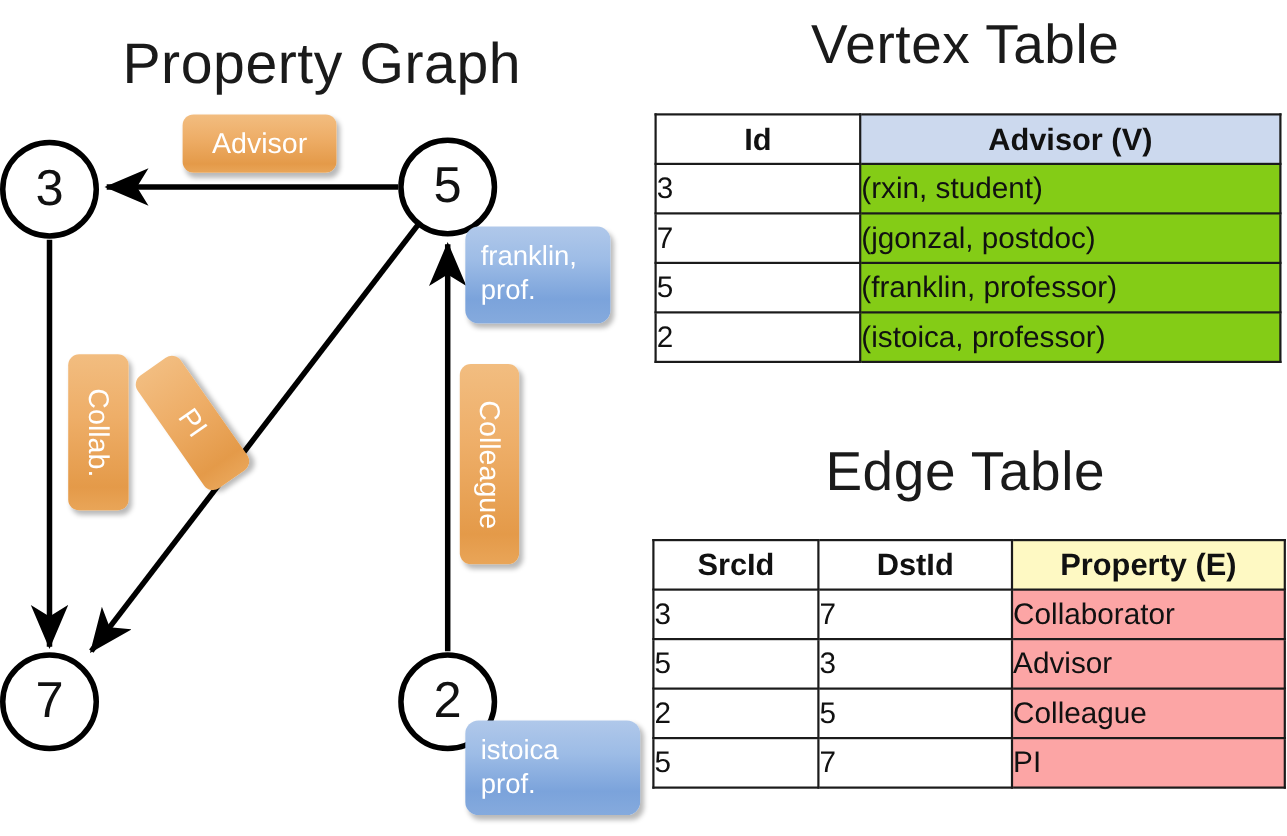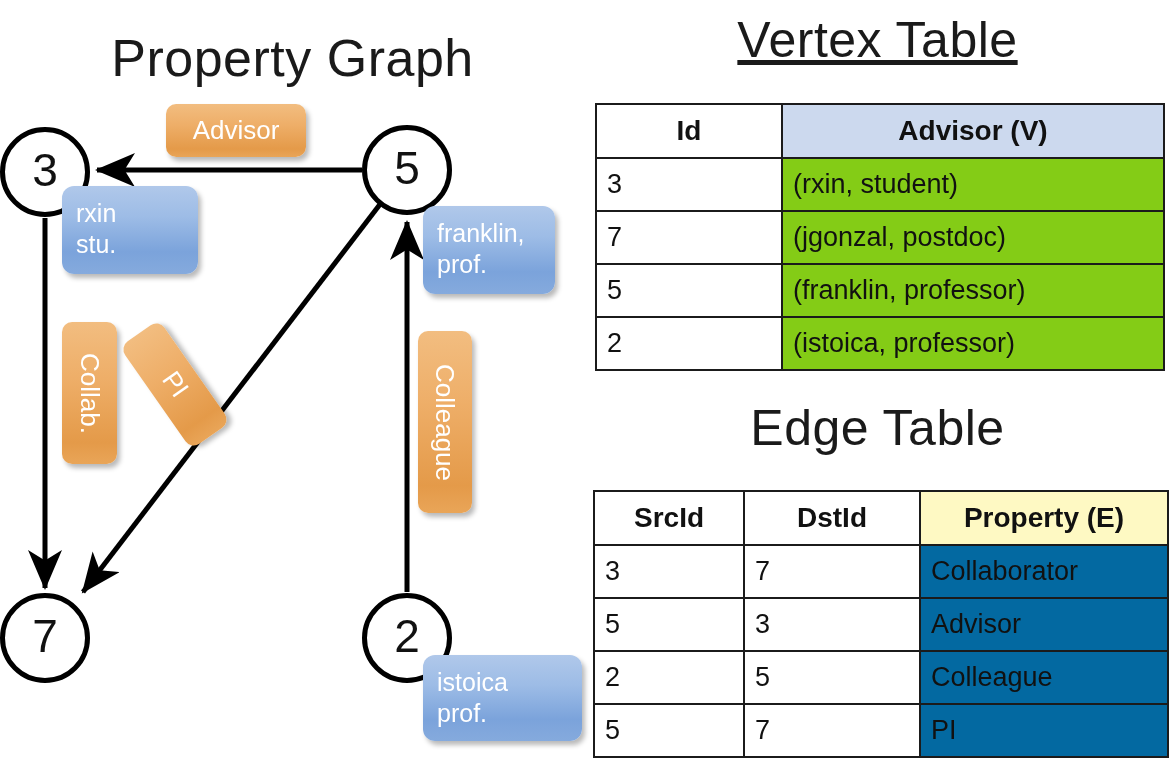--- a/index.html
+++ b/index.html
@@ -29,21 +29,20 @@
   }
   #title-property-graph {
     left: 0; top: 28px; width: 585px;
     font-size: 52px;
     line-height: 60px;
   }
   #title-vertex-table {
     left: 585px; top: 10px; width: 585px;
     font-size: 50px;
     line-height: 60px;
-    text-decoration: underline;
   }
   #title-edge-table {
     left: 585px; top: 398px; width: 585px;
     font-size: 50px;
     line-height: 60px;
   }
 
   
   #graph-panel {
     position: absolute;
@@ -123,40 +122,40 @@
     position: absolute;
     border-collapse: collapse;
     table-layout: fixed;
     font-family: "Liberation Sans", sans-serif;
   }
   table.data-table td, table.data-table th {
     border: 2px solid #1b1b1b;
     font-weight: 300;
     font-size: 27px;
     color: #111;
-    padding: 10px;
+    padding: 0;
     height: 45px;
     box-sizing: border-box;
   }
   table.data-table th {
     font-weight: bold;
     font-size: 28px;
   }
 
   #vertex-table { left: 595px; top: 103px; width: 568px; }
   #vertex-table col.c-id   { width: 186px; }
   #vertex-table col.c-prop { width: 382px; }
   #vertex-table .cell-prop { background: #84cc16; }
   #vertex-table th.cell-prop { background: #ccd9ee; }
 
   #edge-table { left: 593px; top: 490px; width: 574px; }
   #edge-table col.c-src  { width: 150px; }
   #edge-table col.c-dst  { width: 176px; }
   #edge-table col.c-eprop{ width: 248px; }
-  #edge-table .cell-eprop { background: #0369a1; }
+  #edge-table .cell-eprop { background: #fca5a5; }
   #edge-table th.cell-eprop { background: #fef9c3; }
 </style>
 </head>
 <body>
 
 <div class="title" id="title-property-graph">Property Graph</div>
 
 <div class="title" id="title-vertex-table">Vertex Table</div>
 
 <div class="title" id="title-edge-table">Edge Table</div>
@@ -174,24 +173,20 @@
 
     <line x1="45" y1="218" x2="45" y2="588" stroke="#000000" stroke-width="5" marker-end="url(#arrowhead)"></line>
 
     <line x1="381" y1="203" x2="83" y2="592" stroke="#000000" stroke-width="5" marker-end="url(#arrowhead)"></line>
 
     <line x1="407" y1="592" x2="407" y2="222" stroke="#000000" stroke-width="5" marker-end="url(#arrowhead)"></line>
   </svg>
 
   <div class="node" style="left:0px; top:127px;">
     <span class="node-label">3</span>
-  </div>
-  <div class="prop-box" style="left:62px; top:186px; width:136px; height:88px;">
-    <span class="ln">rxin</span>
-    <span class="ln">stu.</span>
   </div>
 
   <div class="node" style="left:362px; top:125px;">
     <span class="node-label">5</span>
   </div>
   <div class="prop-box" style="left:423px; top:186px; width:132px; height:88px;margin-top:20px;">
     <span class="ln">franklin,</span>
     <span class="ln">prof.</span>
   </div>
 

